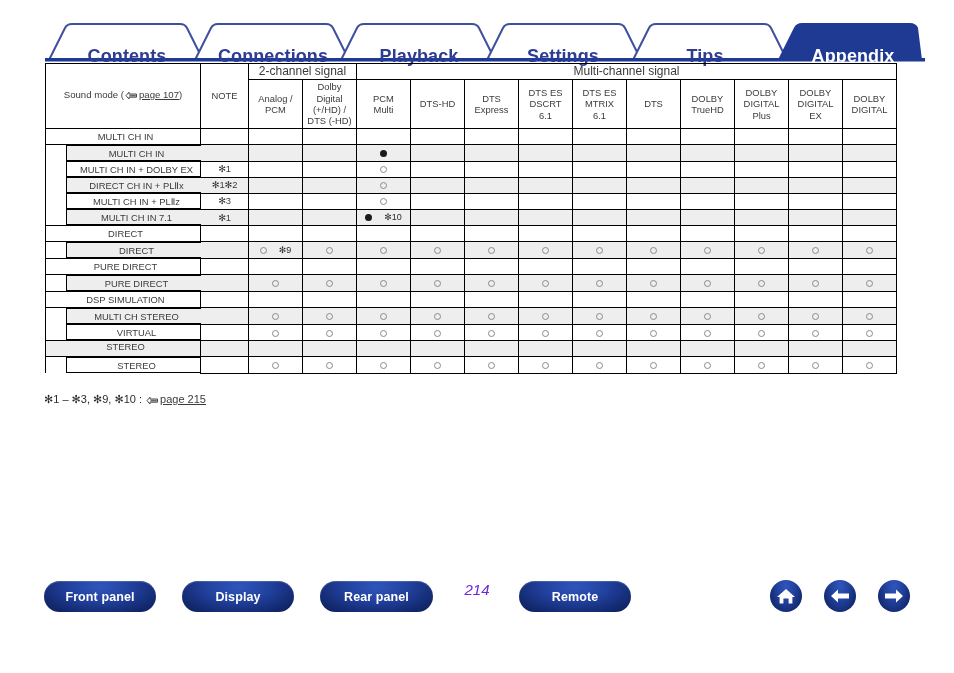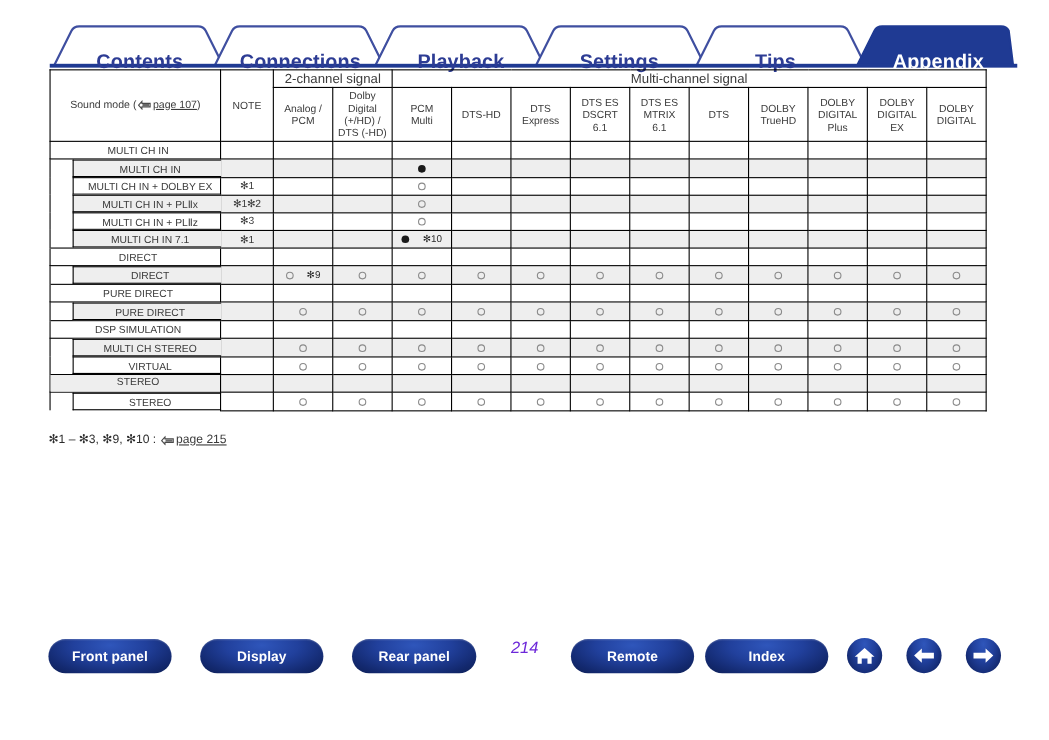--- a/index.html
+++ b/index.html
@@ -279,21 +279,21 @@
             <td></td>
             <td></td>
             <td></td>
             <td></td>
             <td></td>
             <td></td>
             <td></td>
           </tr>
           <tr class="r-sub shade">
             <td class="mode sub">
-              <div class="sub-box">MULTI CH IN + PLⅡx</div>
+              <div class="sub-box">DIRECT CH IN + PLⅡx</div>
             </td>
             <td class="note-cell">✻1✻2</td>
             <td></td>
             <td></td>
             <td><span class="mk-o"></span></td>
             <td></td>
             <td></td>
             <td></td>
             <td></td>
             <td></td>
@@ -510,21 +510,20 @@
           <path d="M4.5,3.6 L10.8,3.6 L10.8,5.6 L4.5,5.6 Z" fill="#6a6a6a"></path>
         </svg></span><span class="pagelink">page 215</span>
   </div>
 
   <div id="bottombar">
     <div class="pill" style="left:44px;  width:112px; top:8px;">Front panel</div>
     <div class="pill" style="left:182px; width:112px; top:8px;">Display</div>
     <div class="pill" style="left:320px; width:113px; top:8px;">Rear panel</div>
     <div class="pagenum" style="left:462px; width:30px; text-align:center;">214</div>
     <div class="pill" style="left:519px; width:112px; top:8px;">Remote</div>
-    <div class="pill" style="left:641px; width:112px; top:8px;">Index</div>
 
     <div class="circbtn" style="left:770px; top:7px;">
       <svg width="20" height="18" viewBox="0 0 20 18">
         <path d="M10,2 L19,10 L16.4,10 L16.4,16.5 L12.6,16.5 L12.6,11.6 L7.4,11.6 L7.4,16.5 L3.6,16.5 L3.6,10 L1,10 Z" fill="#ffffff"></path>
       </svg>
     </div>
     <div class="circbtn" style="left:824px; top:7px;">
       <svg width="22" height="16" viewBox="0 0 22 16">
         <path d="M2,8 L9,1.5 L9,5.4 L20,5.4 L20,10.6 L9,10.6 L9,14.5 Z" fill="#ffffff"></path>
       </svg>

